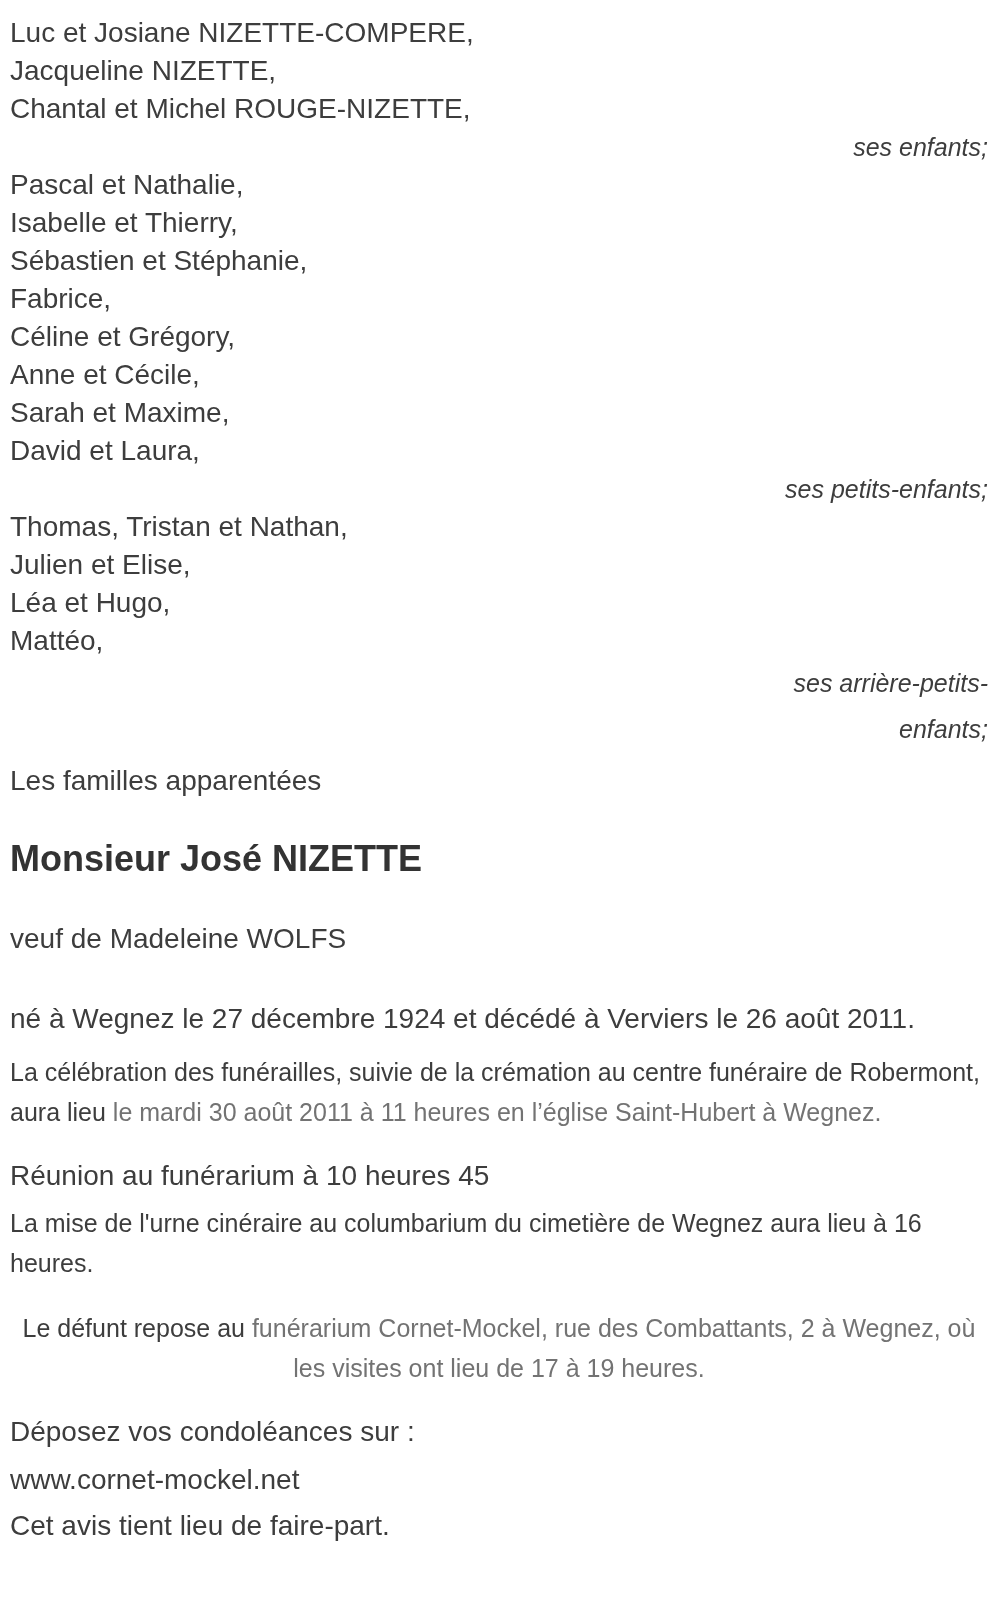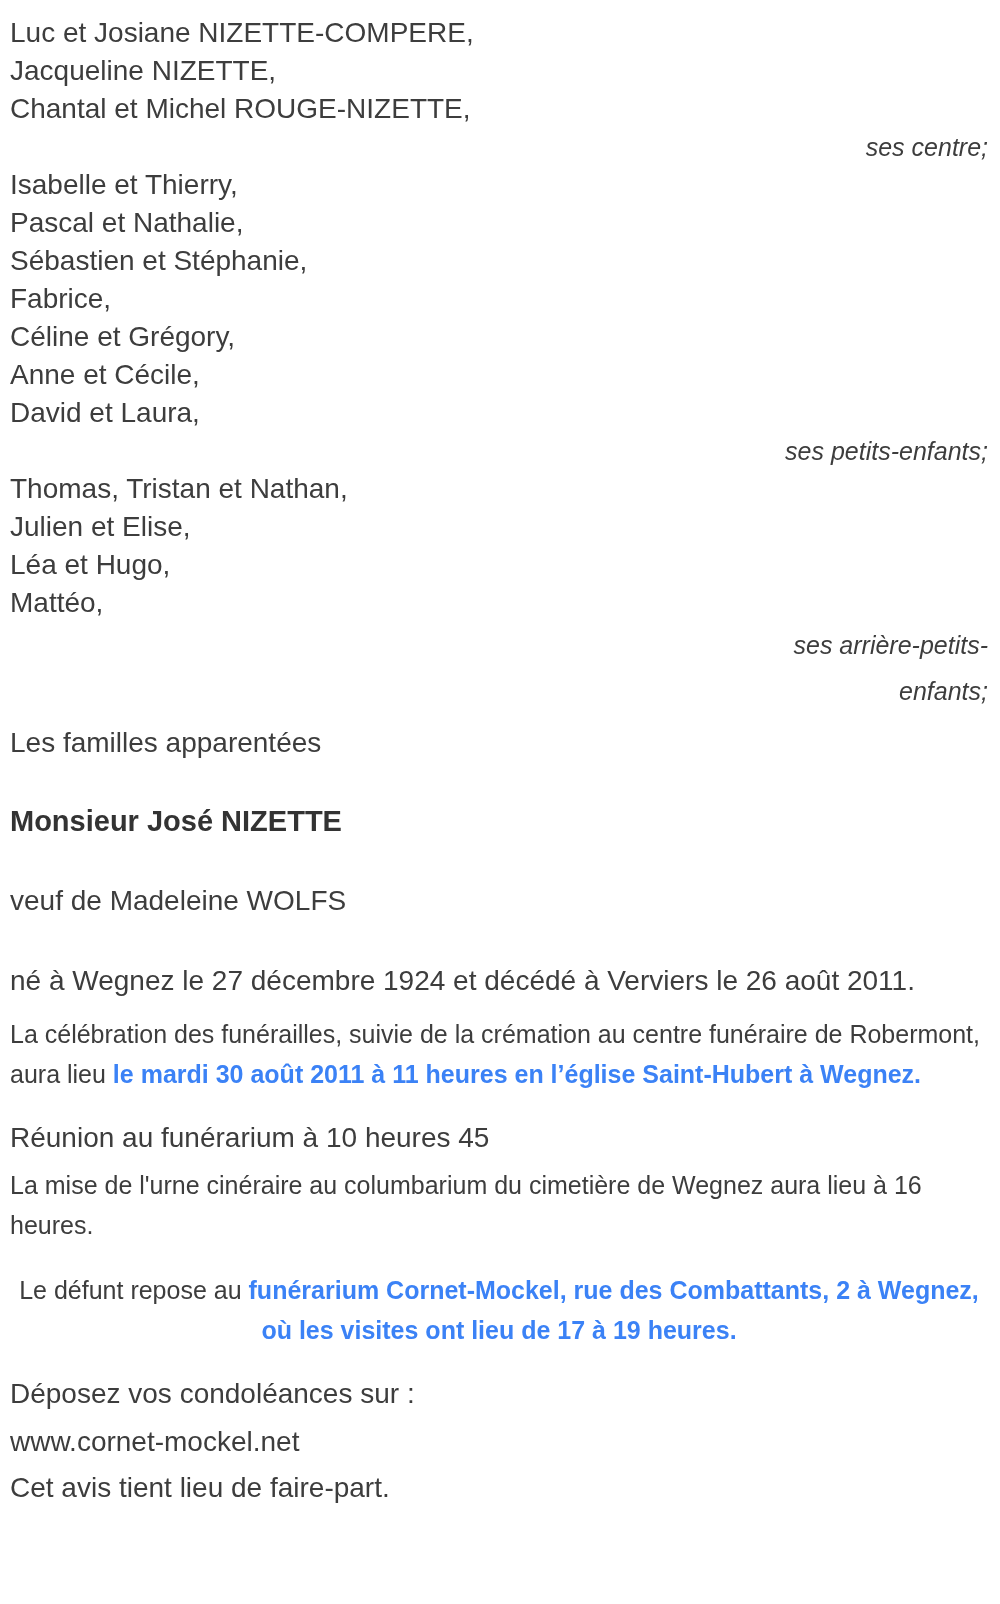--- a/index.html
+++ b/index.html
@@ -31,62 +31,63 @@
   }
   .rel-label.narrow {
     max-width: 252px;
     margin-left: auto;
     line-height: 46px;
   }
   .families-line { margin-top: 10px; }
   .intro-line { margin-top: 40px; }
   .deceased-name {
     margin: 34px 0 0 0;
-    font-size: 29px;
+    font-size: 36px;
     line-height: 50px;
     font-weight: 700;
     color: #333333;
   }
   .widower-line { margin-top: 36px; }
   .birthdeath-line { margin-top: 42px; }
   .para {
     font-size: 25px;
     line-height: 40px;
     margin-top: 14px;
   }
   .para .bold-part {
-    font-weight: 700;
-    color: #3b82f6;
+    font-weight: 400;
+    color: #737373;
   }
   .meeting-line { margin-top: 12px; }
   .urn-para { margin-top: 8px; }
   .repose-para { margin-top: 8px; text-align: center; }
   .condolences-line { margin-top: 10px; }
   .website-line { margin-top: 10px; }
   .notice-line { margin-top: 8px; }
 </style>
 </head>
 <body>
 
 <div class="page">
 
   <section>
     <div class="line">Luc et Josiane NIZETTE-COMPERE,</div>
     <div class="line">Jacqueline NIZETTE,</div>
     <div class="line">Chantal et Michel ROUGE-NIZETTE,</div>
-    <div class="rel-label">ses centre;</div>
+    <div class="rel-label">ses enfants;</div>
   </section>
 
   <section>
+    <div class="line">Pascal et Nathalie,</div>
     <div class="line">Isabelle et Thierry,</div>
-    <div class="line">Pascal et Nathalie,</div>
     <div class="line">Sébastien et Stéphanie,</div>
     <div class="line">Fabrice,</div>
     <div class="line">Céline et Grégory,</div>
     <div class="line">Anne et Cécile,</div>
+    <div class="line">Sarah et Maxime,</div>
     <div class="line">David et Laura,</div>
     <div class="rel-label">ses petits-enfants;</div>
   </section>
 
   <section>
     <div class="line">Thomas, Tristan et Nathan,</div>
     <div class="line">Julien et Elise,</div>
     <div class="line">Léa et Hugo,</div>
     <div class="line">Mattéo,</div>
     <div class="rel-label narrow">ses arrière-petits-enfants;</div>

